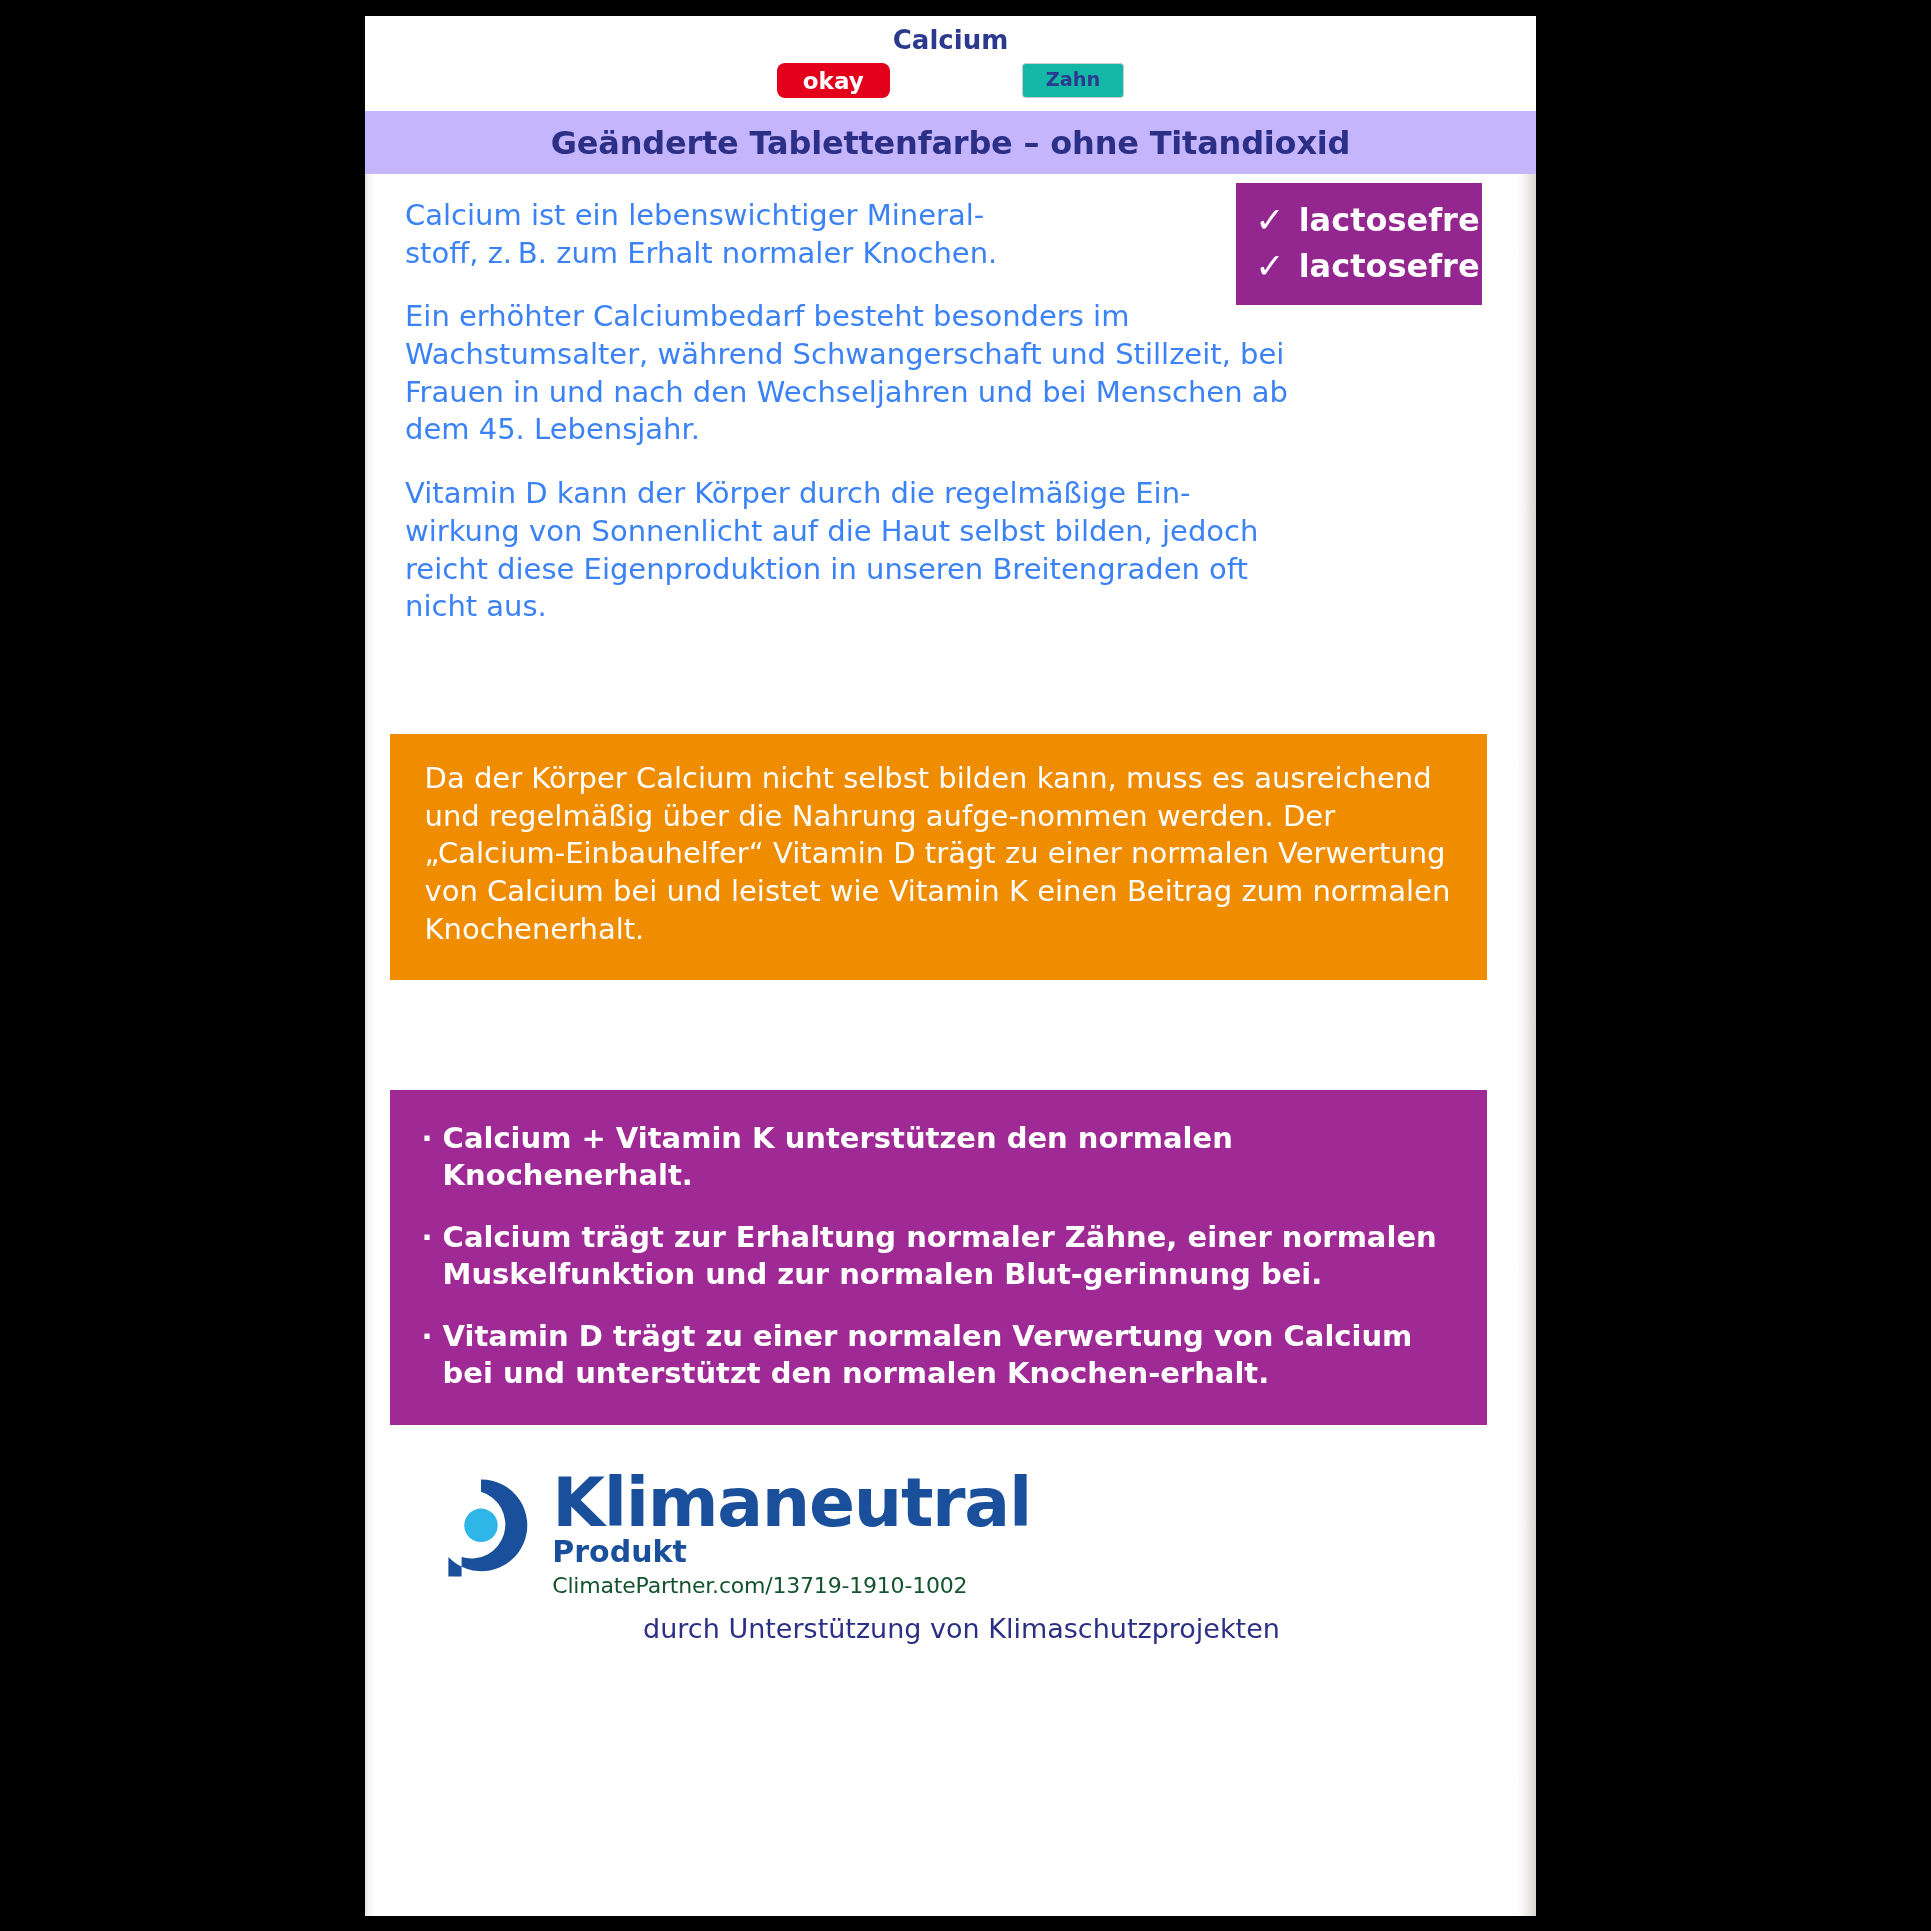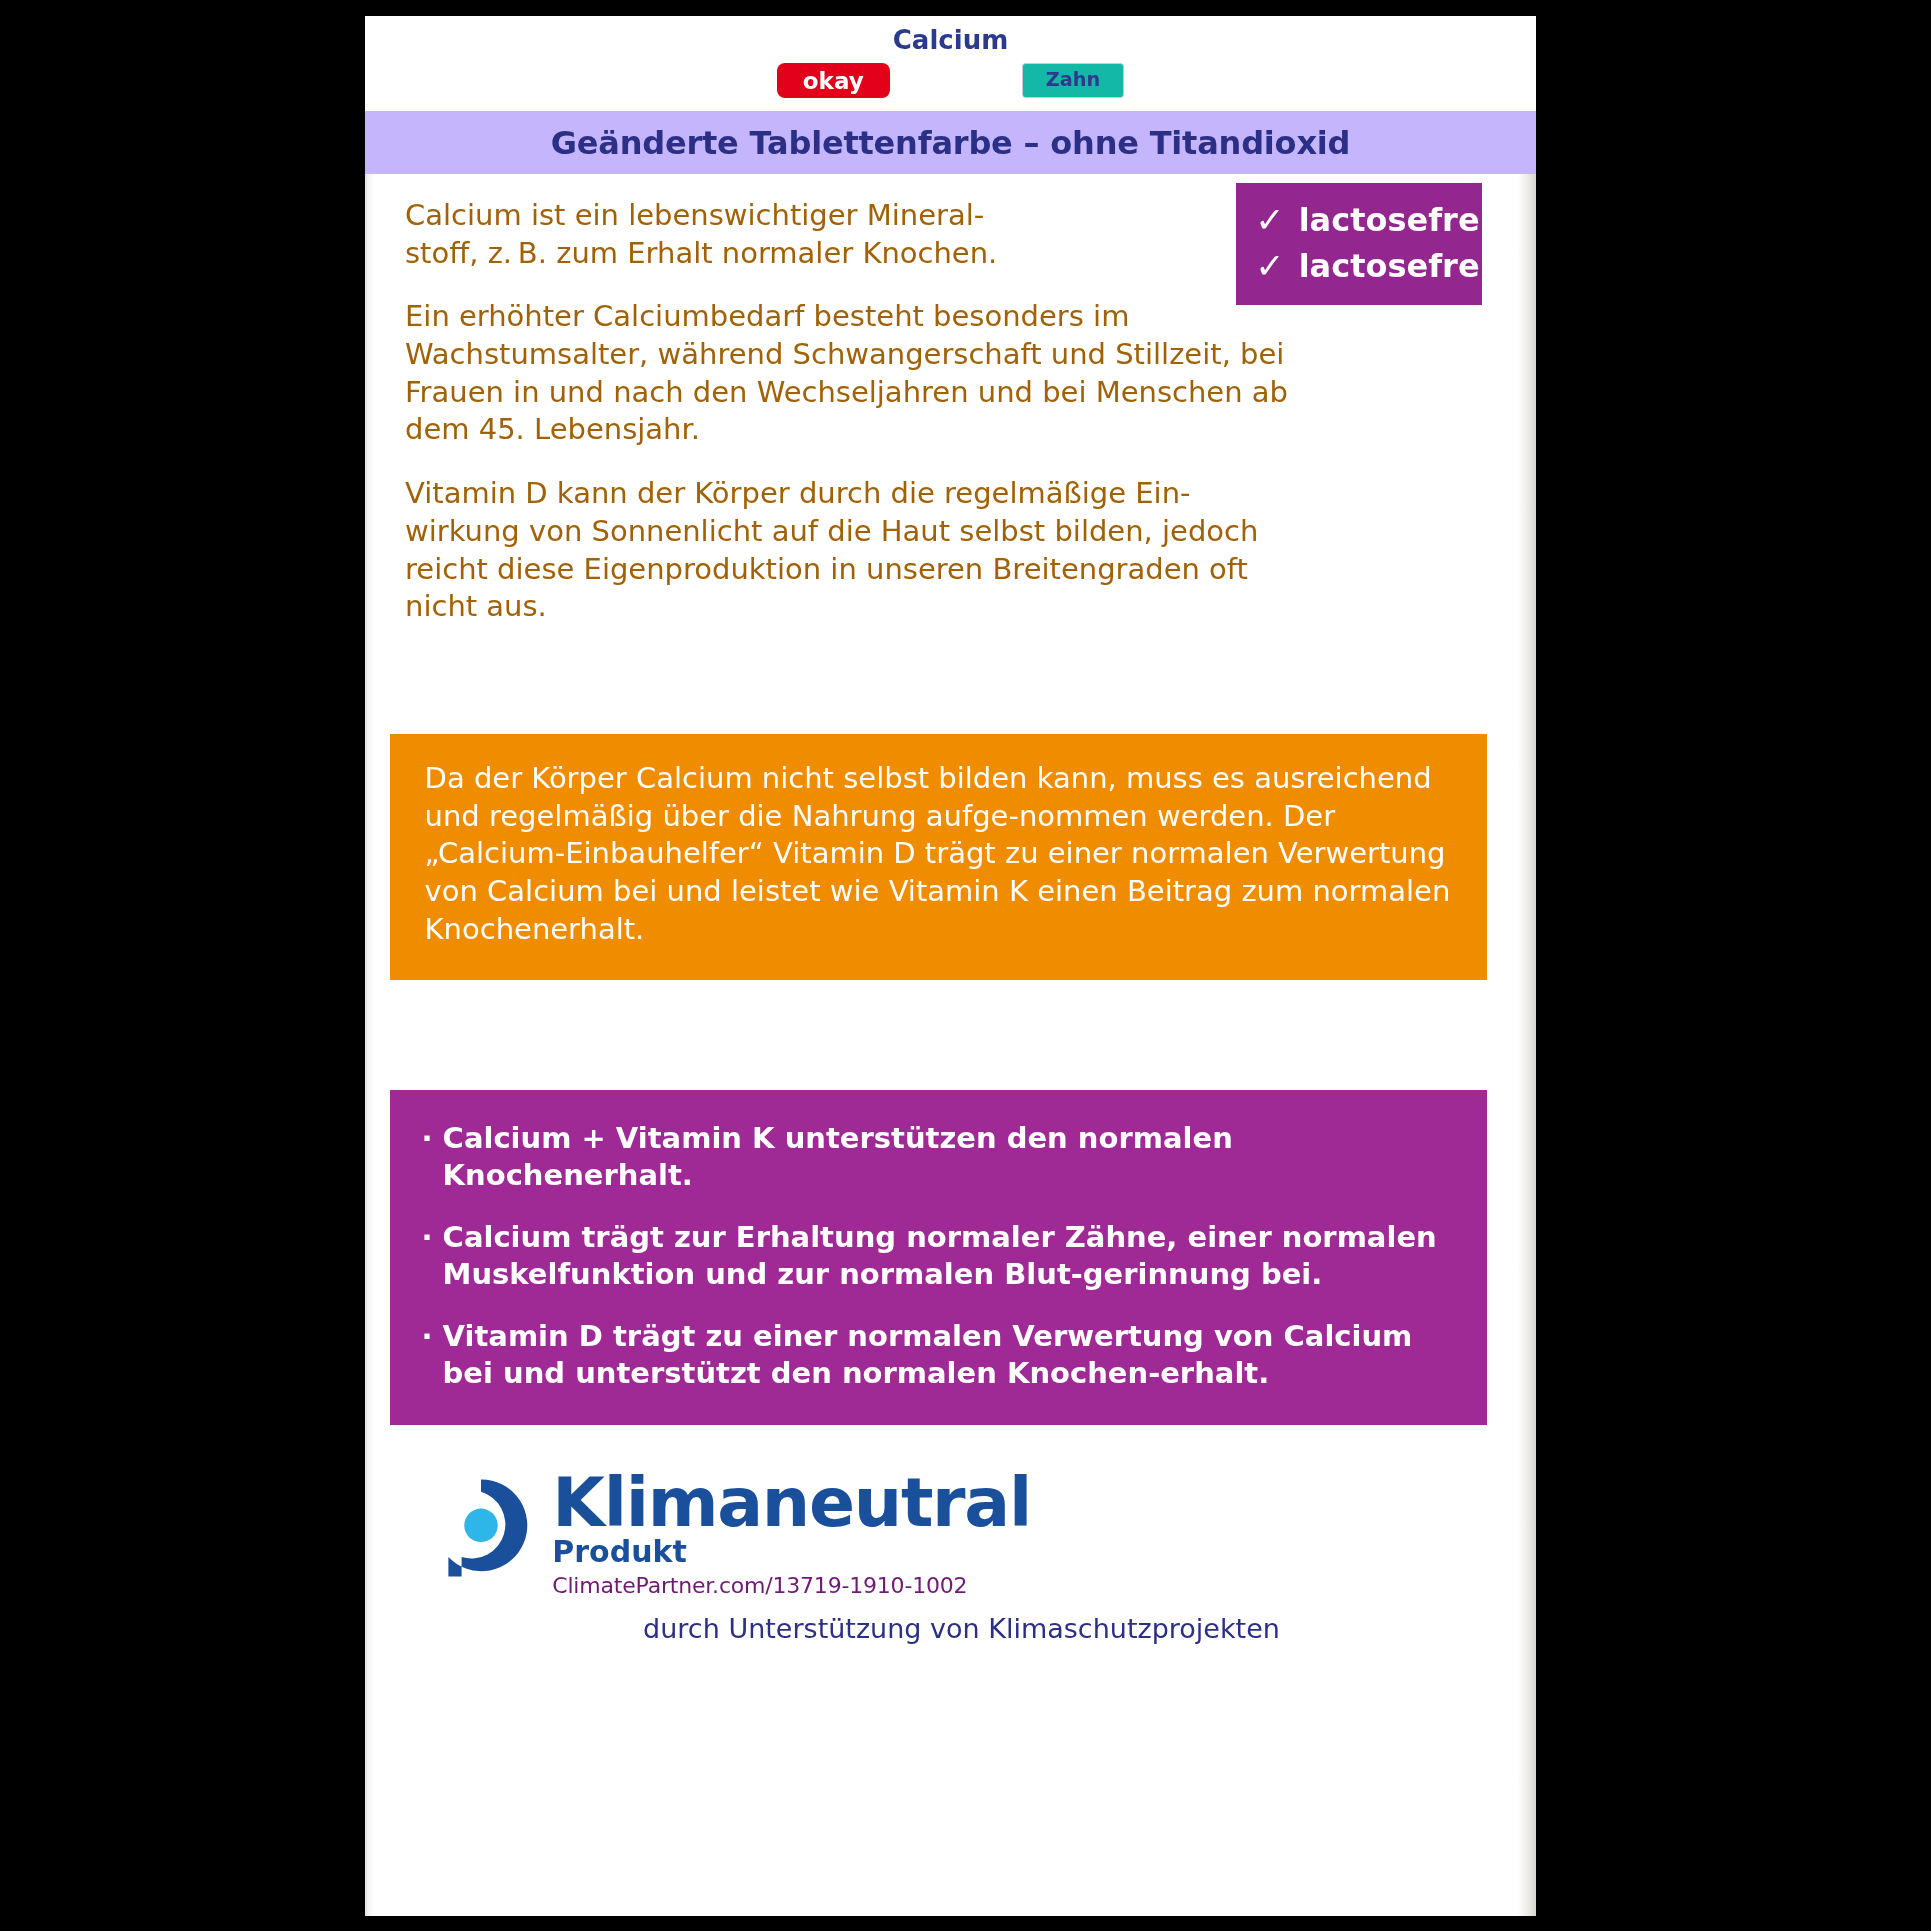--- a/index.html
+++ b/index.html
@@ -126,21 +126,21 @@
   
   .content {
     position: absolute;
     left: 0;
     top: 158px;
     width: 100%;
     padding: 0;
   }
 
   .para {
-    color: #a16207;
+    color: #3b82f6;
     font-size: 29px;
     line-height: 1.30;
     margin: 0 0 26px 0;
     padding: 0;
   }
   .paras {
     position: absolute;
     left: 40px;
     top: 23px;
     width: 895px;
@@ -253,21 +253,21 @@
   }
   .cp-sub {
     font-size: 30px;
     font-weight: 700;
     color: #1a4f9c;
     margin-top: 1px;
     line-height: 1;
   }
   .cp-id {
     font-size: 22px;
-    color: #701a75;
+    color: #14532d;
     margin-top: 8.8px;
     line-height: 1;
     letter-spacing: -0.2px;
   }
   .climate-foot {
     margin-top: 16px;
     text-align: center;
     font-size: 27px;
     color: #2b2f86;
   }

